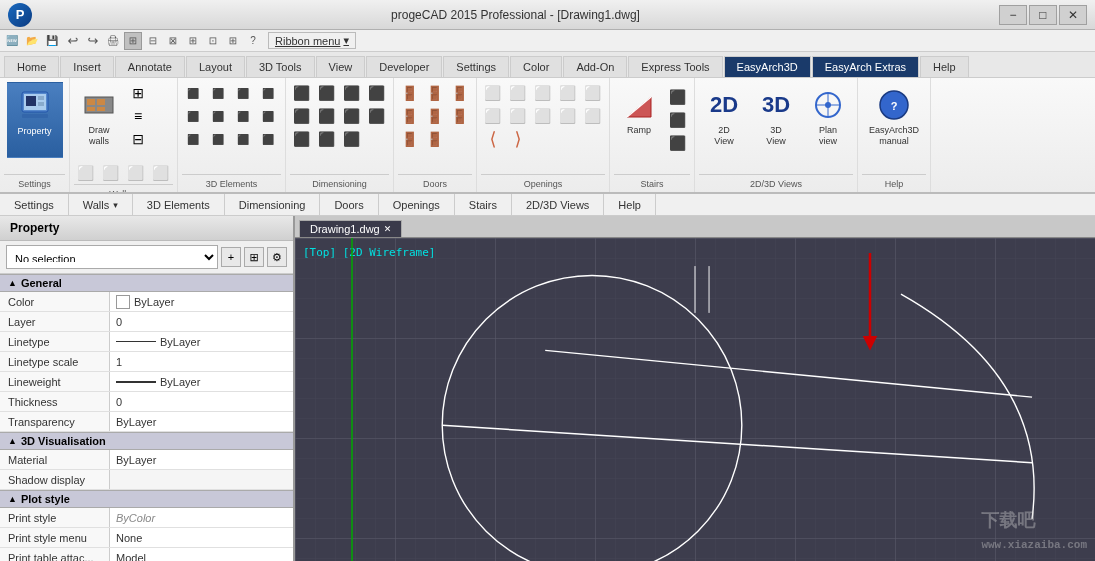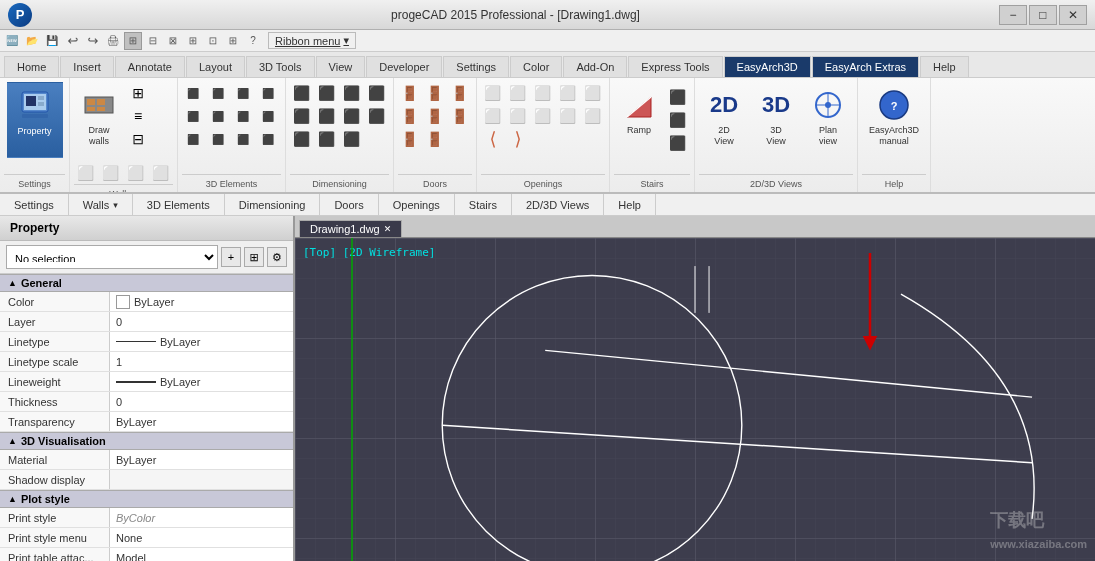--- a/index.html
+++ b/index.html
@@ -790,16 +790,16 @@
 
       <svg id="red-arrow" width="60" height="120" style="position:absolute;top:5px;right:195px;">
         <defs>
           <marker id="arrowhead" markerWidth="6" markerHeight="6" refX="3" refY="3" orient="auto">
             <polygon points="0 0, 6 3, 0 6" fill="#cc0000"></polygon>
           </marker>
         </defs>
         <line x1="30" y1="10" x2="30" y2="100" stroke="#cc0000" stroke-width="2.5" marker-end="url(#arrowhead)"></line>
       </svg>
 
-      <div id="watermark">下载吧<br><span style="font-size:11px;">www.xiazaiba.com</span></div>
+      <div id="watermark">下载吧<br><span style="font-size:11px;font-family:Liberation Mono, monospace;">www.xiazaiba.com</span></div>
     </div>
   </div>
 </div>
 
 </body></html>

